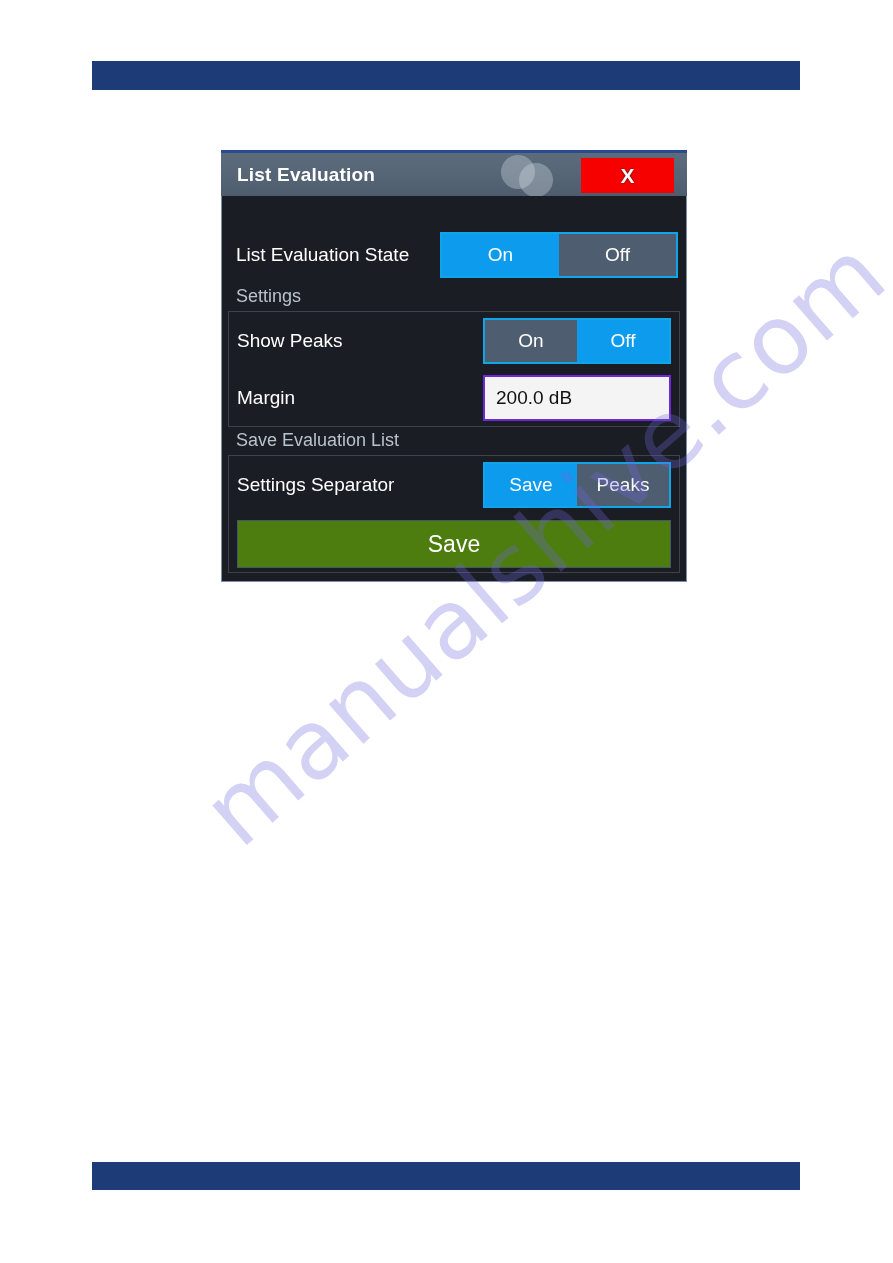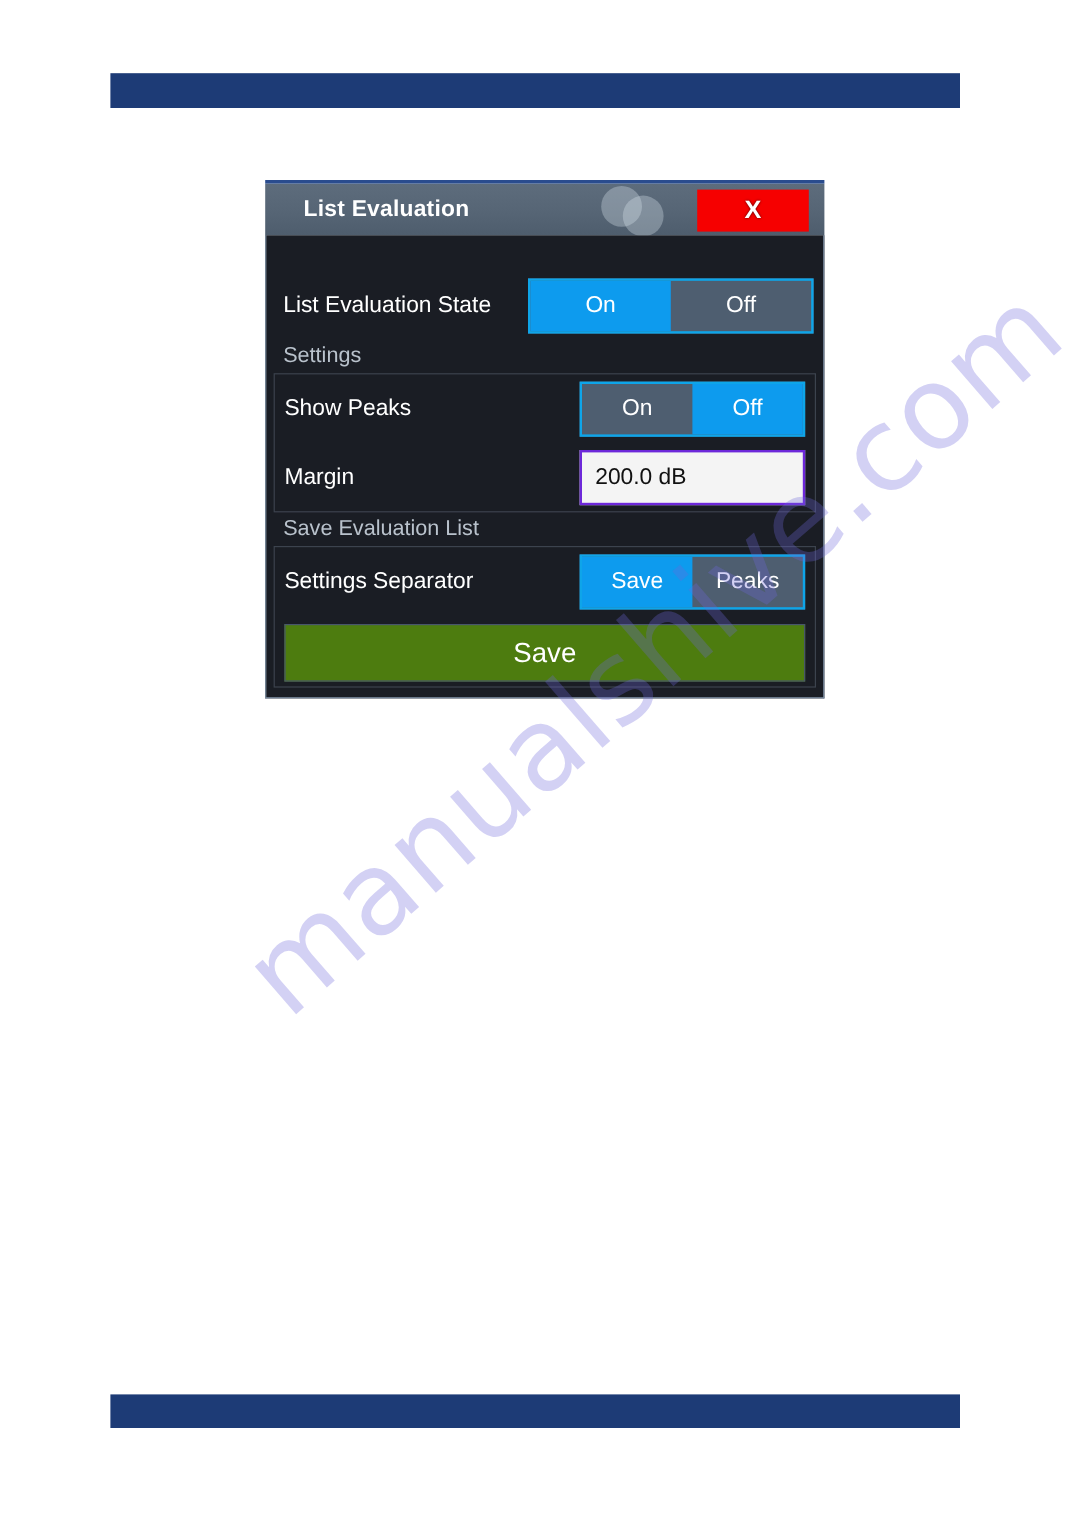--- a/index.html
+++ b/index.html
@@ -59,21 +59,21 @@
     position: relative;
     height: 46px;
     background: linear-gradient(to bottom, #5d6c7c 0%, #566575 55%, #4e5d6d 100%);
     border-top: 3px solid #2a4c8e;
     box-sizing: border-box;
     display: flex;
     align-items: center;
     overflow: hidden;
   }
   .titlebar .title {
-    margin-left: 32px;
+    margin-left: 16px;
     font-size: 19px;
     font-weight: bold;
     color: #ffffff;
     letter-spacing: .2px;
   }
   .ghost-icon {
     position: absolute;
     left: 278px;
     top: 0px;
     width: 66px;

